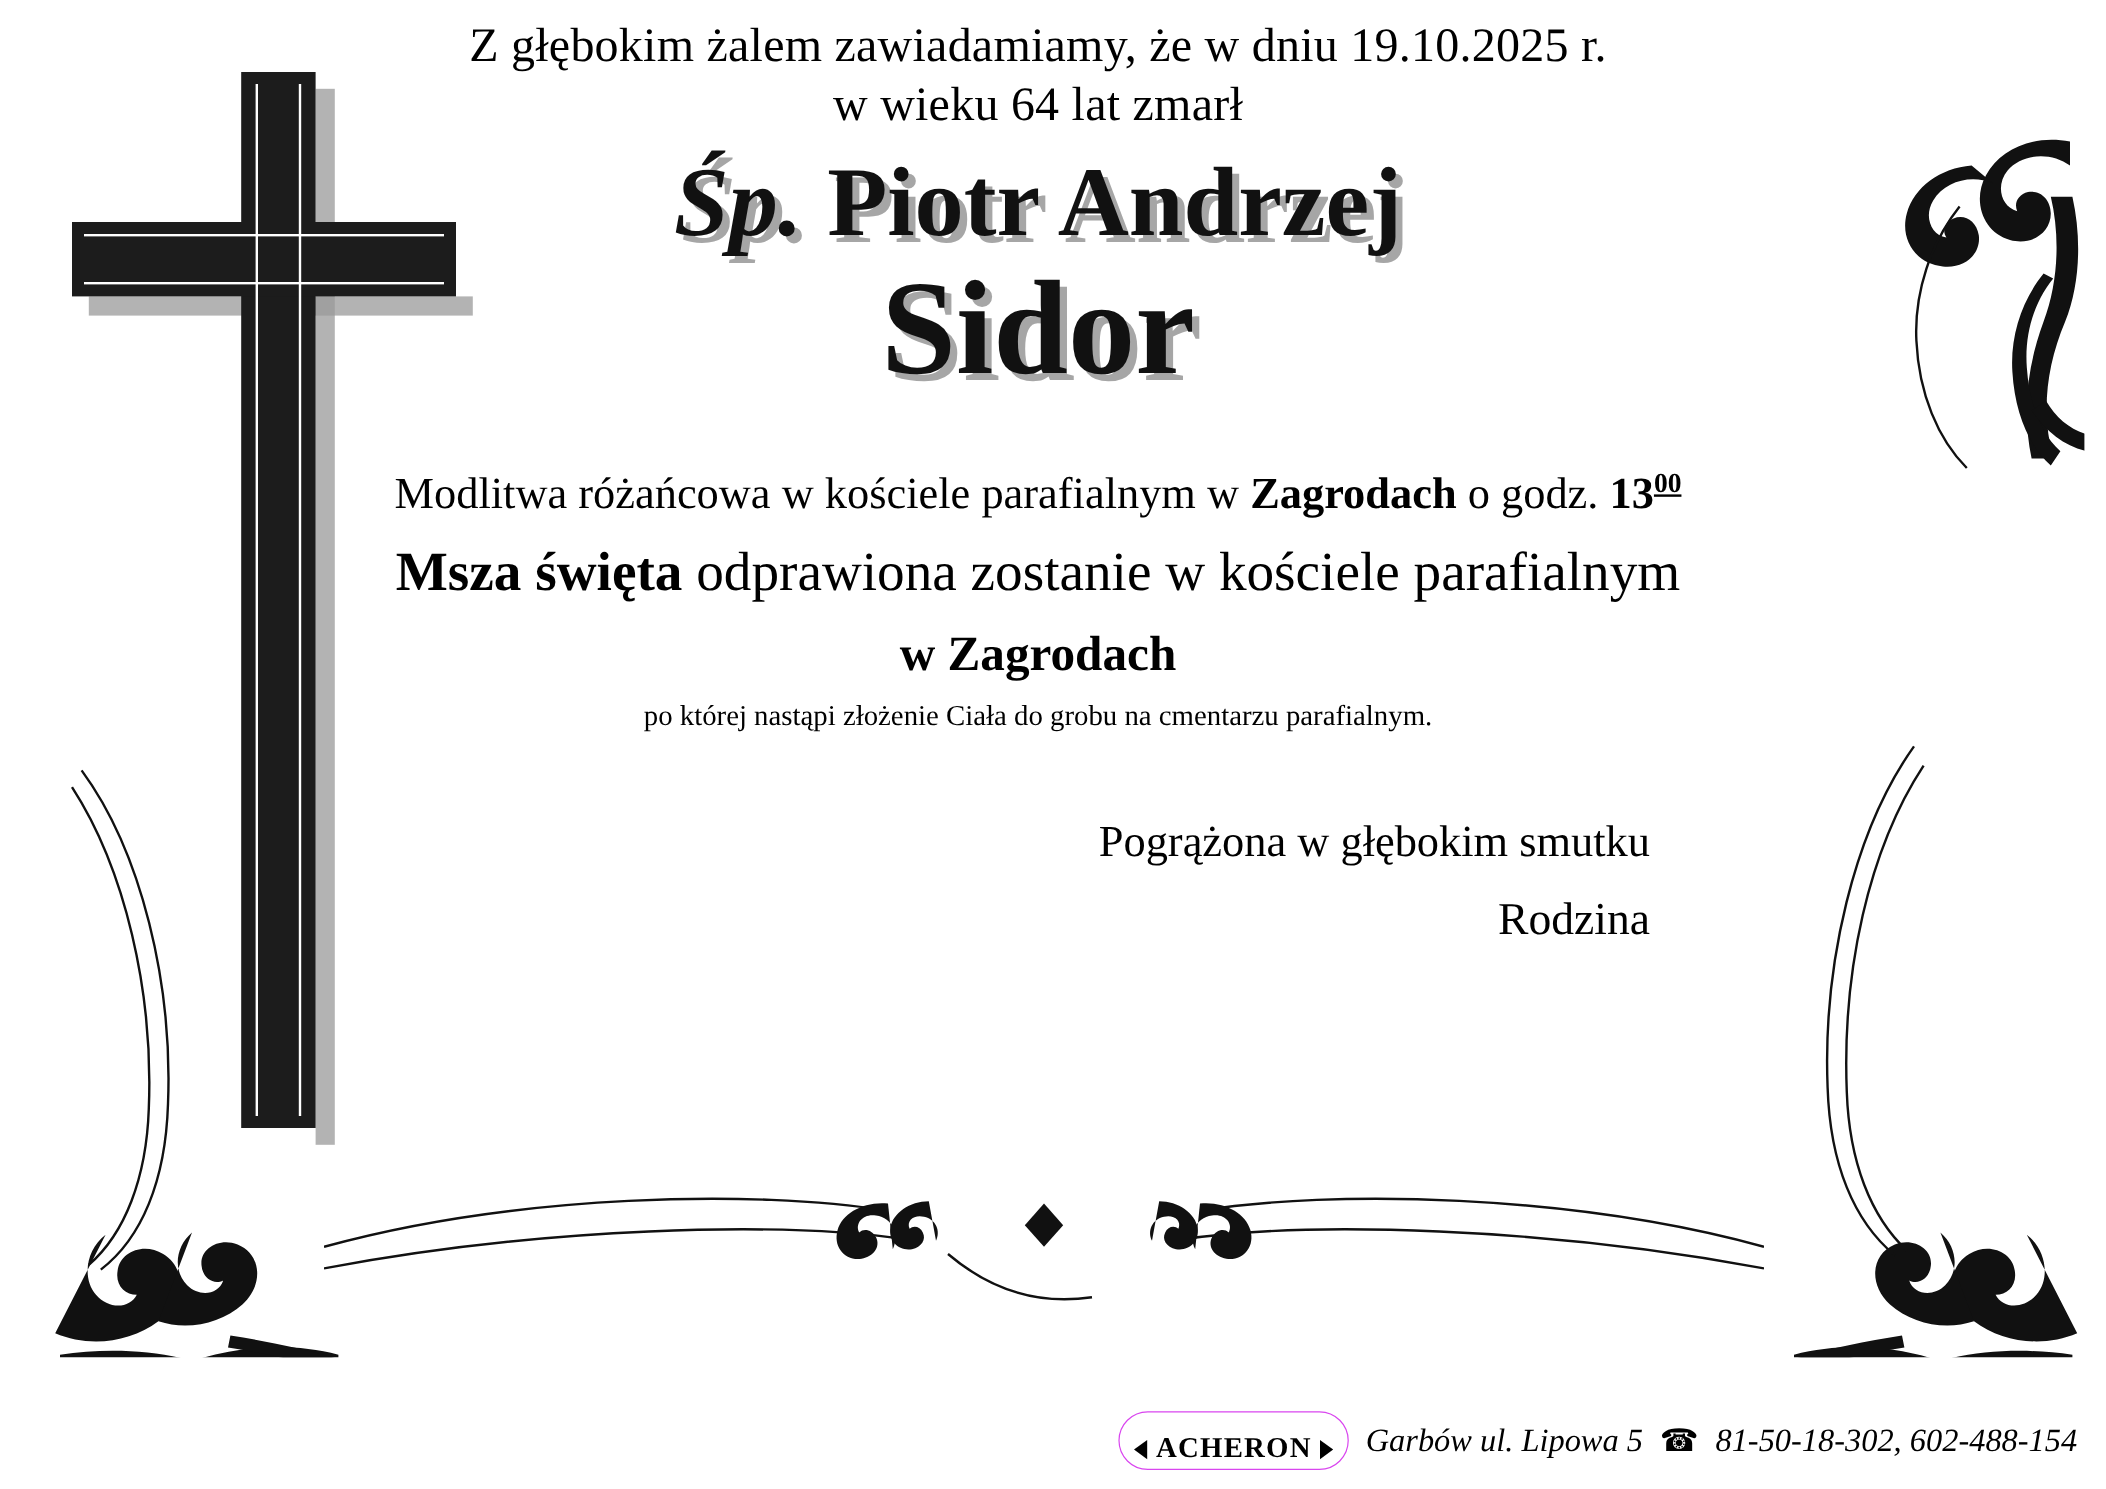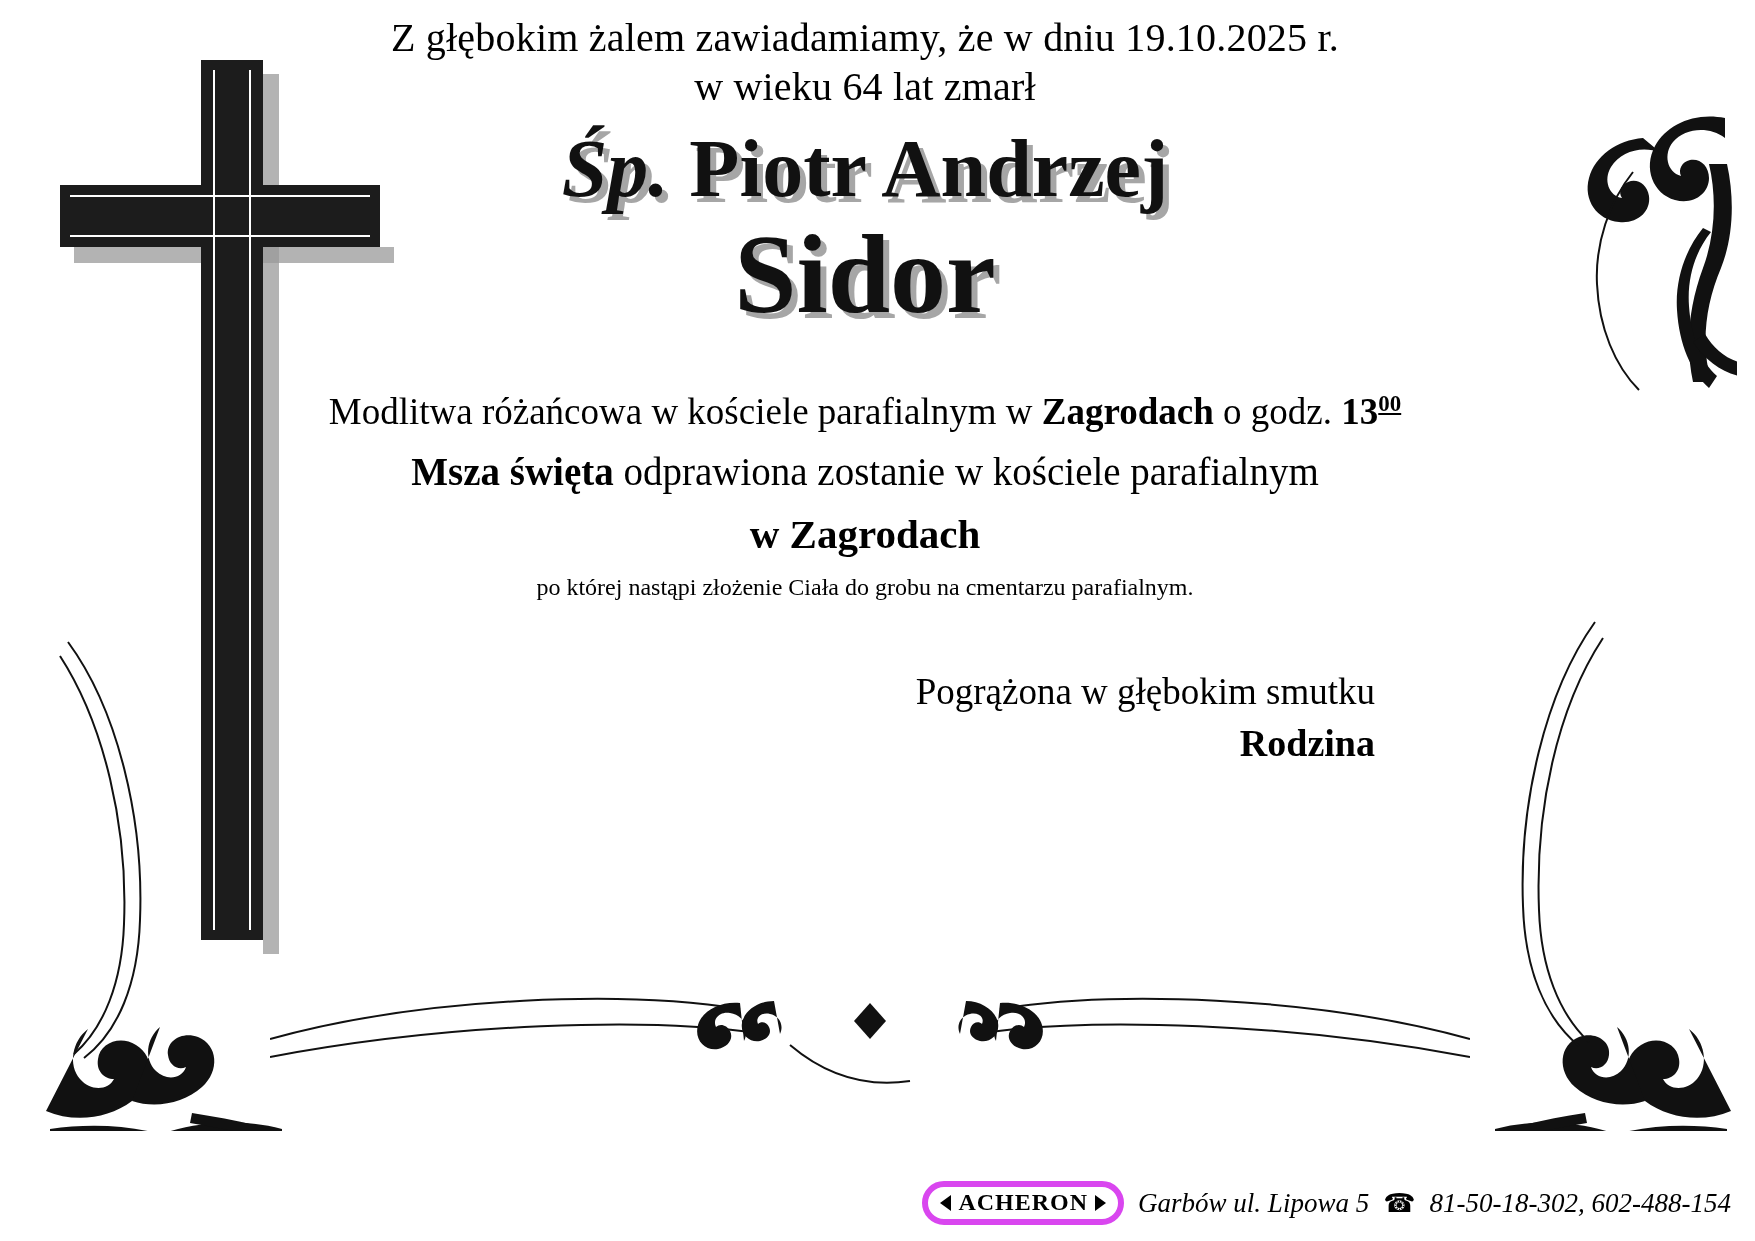--- a/index.html
+++ b/index.html
@@ -131,48 +131,48 @@
   }
   .details .row { margin: 5px 0; }
   .details b { font-weight: bold; }
   .sup {
     font-size: 0.62em;
     vertical-align: super;
     text-decoration: underline;
     font-weight: bold;
   }
   .big-row { font-size: 41px; font-weight: bold; }
-  .row-mass { font-size: 39px; }
+  .row-mass { font-size: 46px; }
   .row-after { font-size: 24px; margin-top: 6px; }
 
   .family {
     margin-top: 62px;
     text-align: right;
     padding-right: 50px;
     font-size: 37px;
     line-height: 1.35;
   }
-  .family .rodzina { font-weight: bold; font-size: 38px; margin-top: 2px; }
+  .family .rodzina { font-weight: normal; font-size: 38px; margin-top: 14px; }
 
   
   .footer {
     position: absolute;
     right: 24px;
     bottom: 16px;
     display: flex;
     align-items: center;
     gap: 14px;
     font-style: italic;
     font-size: 27px;
     white-space: nowrap;
   }
   .logo {
-    border: 6px solid #d946ef;
+    border: 1px solid #d946ef;
     border-radius: 26px;
-    padding: 2px 12px 3px 12px;
+    padding: 17px 12px 3px 12px;
     font-style: normal;
     font-weight: bold;
     font-size: 24px;
     letter-spacing: 1px;
     display: flex;
     align-items: center;
     gap: 7px;
     background: #fff;
   }
   .logo .tri-l,

